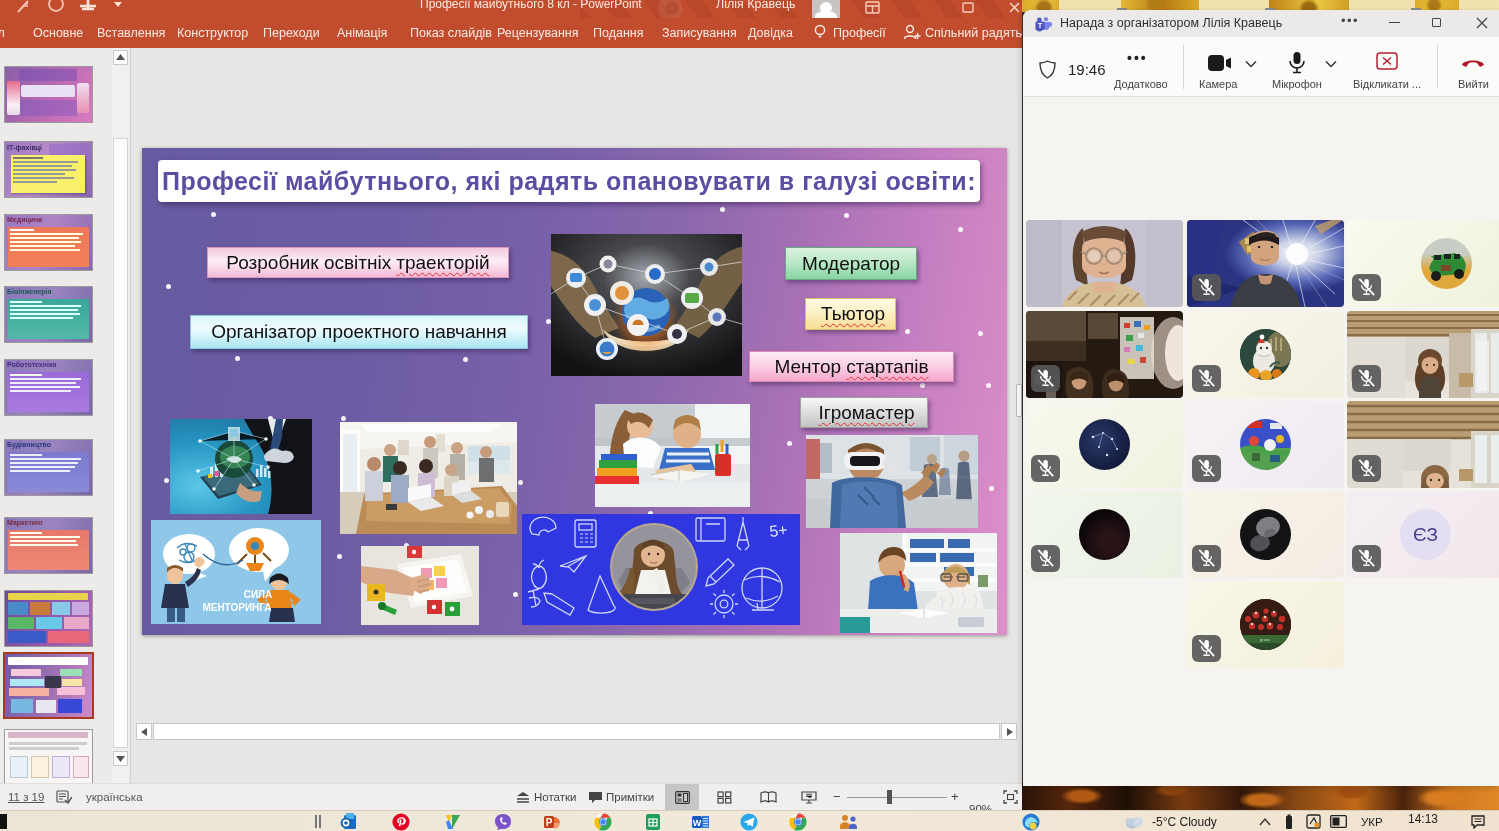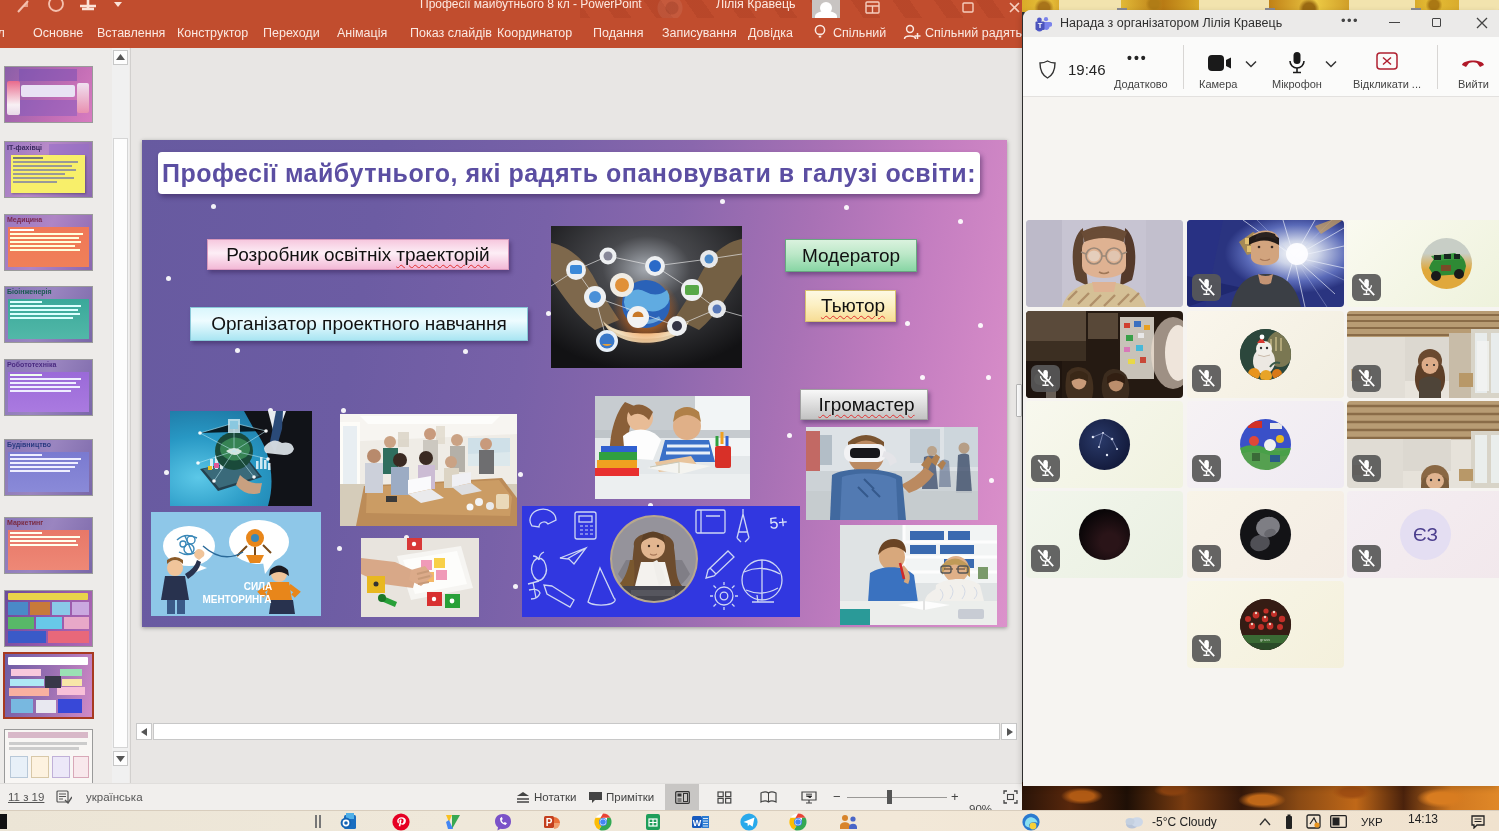--- a/index.html
+++ b/index.html
@@ -24,21 +24,21 @@
   #pptTitle { left:0; top:0; width:1022px; height:18px; background:#c14d2e; overflow:hidden; }
   #pptTabs { left:0; top:18px; width:1022px; height:30px; background:#c14d2e; }
   .tab { position:absolute; top:8px; color:#fbe9e2; font-size:12.5px; white-space:nowrap; }
 
   #thumbs { left:0; top:48px; width:131px; height:735px; background:#edebe9; border-right:1px solid #d2d0ce; }
   .th { position:absolute; left:5px; width:87px; height:55px; overflow:hidden; background:#fff; outline:1px solid #9a9a9a; }
   #thScroll { position:absolute; left:112px; top:0px; width:17px; height:735px; background:#f0f0f0; }
 
   #editor { left:132px; top:48px; width:890px; height:735px; background:#e8e6e4; }
 
-  #slide { left:142px; top:140px; width:865px; height:487px; overflow:hidden;
+  #slide { left:142px; top:148px; width:865px; height:487px; overflow:hidden;
     background:linear-gradient(100deg,#675aa0 0%,#6c5ca3 26%,#7861a8 44%,#8a67ad 58%,#a871b5 72%,#c37dc0 84%,#d78cc8 96%,#db92cb 100%);
     box-shadow:0 1px 4px rgba(0,0,0,.35); }
   .dot { position:absolute; width:5px; height:5px; border-radius:50%; background:rgba(255,255,255,.92); }
 
   #slideTitle { position:absolute; left:16px; top:12px; width:822px; height:42px; background:#fff;
      border-radius:4px; box-shadow:2px 3px 5px rgba(40,20,70,.45); display:flex; align-items:center; justify-content:center;
      color:#5b4ea2; font-weight:bold; font-size:25px; letter-spacing:.5px; white-space:nowrap; }
   .lbl { position:absolute; display:flex; align-items:center; justify-content:center; color:#111;
      font-size:19px; box-shadow:2px 3px 4px rgba(40,20,70,.4); white-space:nowrap; }
   .sq { text-decoration: underline wavy #e03030 1px; text-underline-offset:3px; }
@@ -101,29 +101,29 @@
     </svg>
   </div>
   <div id="pptTabs" class="abs">
     <span class="tab" style="left:-26px;">Файл</span>
     <span class="tab" style="left:33px;">Основне</span>
     <span class="tab" style="left:97px;">Вставлення</span>
     <span class="tab" style="left:177px;">Конструктор</span>
     <span class="tab" style="left:263px;">Переходи</span>
     <span class="tab" style="left:337px;">Анімація</span>
     <span class="tab" style="left:410px;">Показ слайдів</span>
-    <span class="tab" style="left:497px;">Координатор</span>
+    <span class="tab" style="left:497px;">Рецензування</span>
     <span class="tab" style="left:593px;">Подання</span>
     <span class="tab" style="left:662px;">Записування</span>
     <span class="tab" style="left:748px;">Довідка</span>
     <svg class="abs" style="left:812px;top:5px;" width="16" height="18" viewBox="0 0 16 18">
       <circle cx="8" cy="7" r="4.6" fill="none" stroke="#fbe9e2" stroke-width="1.5"></circle>
       <path d="M6.4 11.5 h3.2 M6.8 13.8 h2.4" stroke="#fbe9e2" stroke-width="1.4"></path>
     </svg>
-    <span class="tab" style="left:833px;">Спільний</span>
+    <span class="tab" style="left:833px;">Професії</span>
     <svg class="abs" style="left:903px;top:6px;" width="20" height="18" viewBox="0 0 20 18">
       <circle cx="7" cy="5" r="3.4" fill="none" stroke="#fbe9e2" stroke-width="1.5"></circle>
       <path d="M1.5 15 c0-4 11-4 11 0" fill="none" stroke="#fbe9e2" stroke-width="1.5"></path>
       <path d="M14.5 9 v6 M11.5 12 h6" stroke="#fbe9e2" stroke-width="1.5"></path>
     </svg>
     <span class="tab" style="left:925px;">Спільний радять</span>
   </div>
   <div id="thumbs" class="abs">
 
     <div class="th" style="top:19px;background:linear-gradient(120deg,#8a5fa8,#c06cb4 60%,#d87cc0);">
@@ -329,20 +329,21 @@
       <div class="dot" style="left:195px;top:406px;"></div>
     <div class="dot" style="left:262px;top:395px;"></div>
       <div class="dot" style="left:371px;top:444px;"></div>
 
     <div class="lbl" style="left:65px;top:99px;width:302px;height:31px;background:linear-gradient(#f6c8de,#fdeef6 45%,#f3b9d6);border:1px solid #d898bc;">Розробник освітніх <span class="sq">траекторій</span></div>
     <div class="lbl" style="left:48px;top:167px;width:338px;height:34px;background:linear-gradient(#d9f6fc,#eefcff 40%,#a9e5f2);border:1px solid #88c8d8;">Організатор проектного навчання</div>
     <div class="lbl" style="left:643px;top:99px;width:132px;height:33px;background:linear-gradient(#daf2de,#bce8c8 45%,#88d5a4);border:1px solid #68a880;">Модератор</div>
     <div class="lbl" style="left:663px;top:150px;width:91px;height:32px;background:linear-gradient(#fdf9e4,#fcf0c4 45%,#f7dd96);border:1px solid #d8c070;">
         <span class="sq">Тьютор</span>
       </div>
+    <div class="lbl" style="left:607px;top:203px;width:205px;height:31px;background:linear-gradient(#fdeaf4,#fbd2e6 45%,#f6a8cc);border:1px solid #e088b0;">Ментор <span class="sq">стартапів</span></div>
     <div class="lbl" style="left:658px;top:249px;width:128px;height:31px;background:linear-gradient(#f8f8f8,#e0e0e0 45%,#c2c2c2);border:1px solid #a0a0a0;">
         <span class="sq">Ігромастер</span>
       </div>
 
     <svg class="abs" style="left:409px;top:86px;" width="191" height="142" viewBox="0 0 191 142">
       <defs>
         <radialGradient id="gA" cx="50%" cy="30%" r="72%">
           <stop offset="0%" stop-color="#a8adb4"></stop>
             <stop offset="32%" stop-color="#47484c"></stop>
             <stop offset="100%" stop-color="#121214"></stop>

